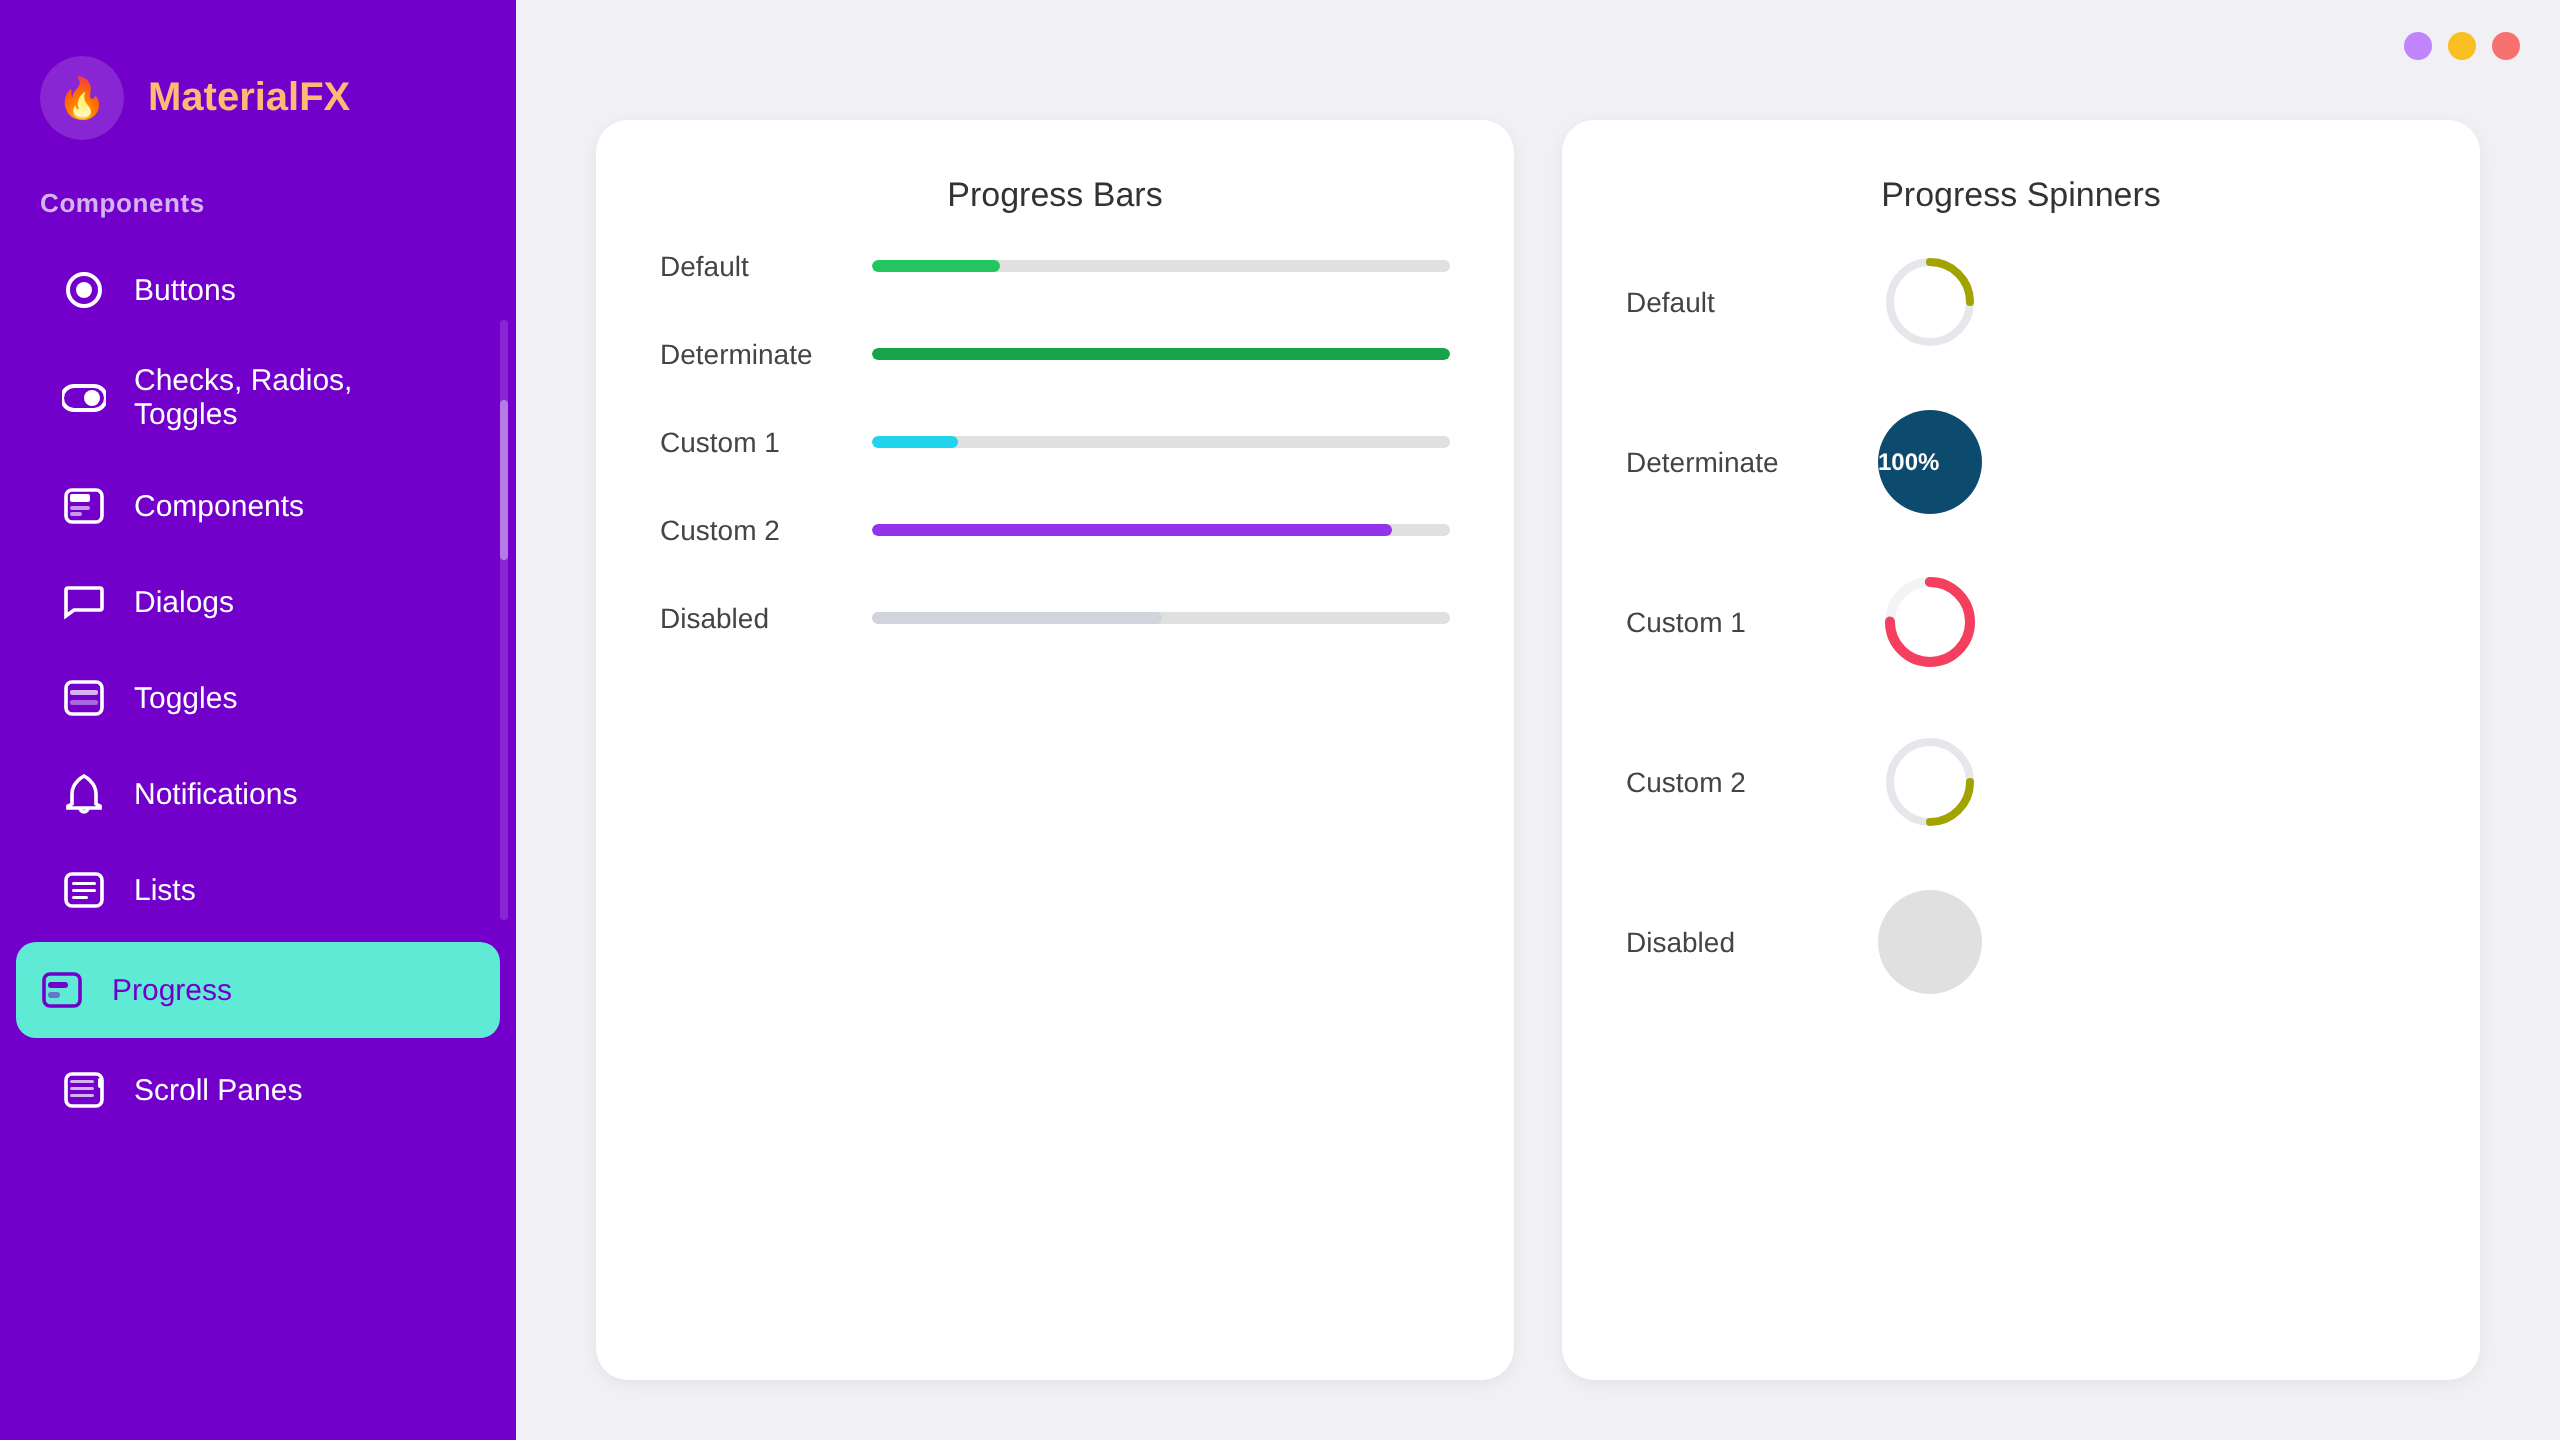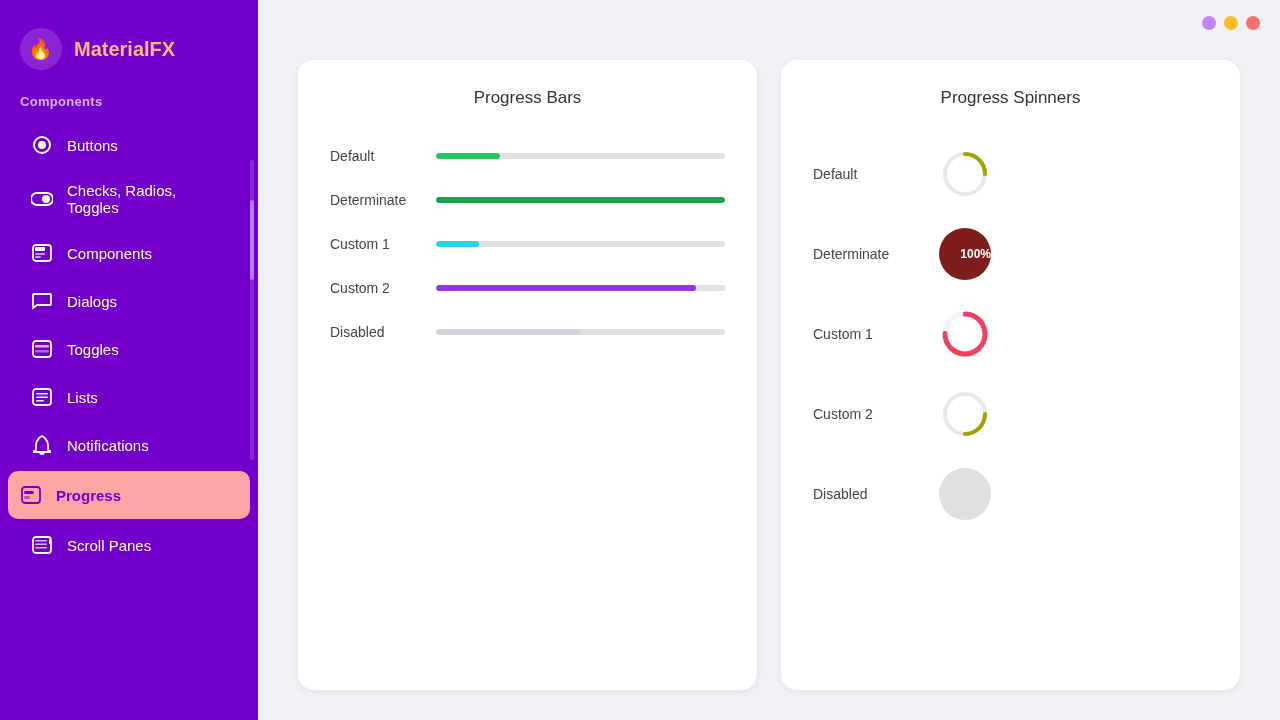--- a/index.html
+++ b/index.html
@@ -64,26 +64,26 @@
       gap: 14px;
       padding: 13px 31px;
       color: white;
       font-size: 15px;
       cursor: pointer;
       border-radius: 0;
       transition: background 0.15s;
       position: relative;
     }
     .nav-item.active {
-      background: #fca5a5;
+      background: #5eead4;
       color: #7200ca;
       border-radius: 10px;
       margin: 2px 8px;
       padding: 13px 12px;
-      font-weight: 700;
+      font-weight: 400;
     }
     .nav-item .nav-icon {
       width: 22px;
       height: 22px;
       display: flex;
       align-items: center;
       justify-content: center;
       flex-shrink: 0;
       font-size: 18px;
     }
@@ -150,21 +150,21 @@
       flex: 1;
       padding: 28px 32px;
       box-shadow: 0 2px 8px rgba(0,0,0,0.06);
     }
 
     .card-title {
       font-size: 17px;
       font-weight: 500;
       color: #333;
       text-align: center;
-      margin-bottom: 40px;
+      margin-bottom: 17px;
     }
 
     
     .progress-row {
       display: flex;
       align-items: center;
       margin-bottom: 28px;
       gap: 16px;
     }
     .progress-row-label {
@@ -206,25 +206,25 @@
     }
     .spinner-svg {
       width: 52px;
       height: 52px;
     }
 
     
     .det-circle {
       width: 52px;
       height: 52px;
-      background: #7f1d1d;
+      background: #0c4a6e;
       border-radius: 50%;
       display: flex;
       align-items: center;
-      justify-content: flex-end;
+      justify-content: flex-start;
       color: white;
       font-size: 12px;
       font-weight: 700;
     }
 
     
     .disabled-spinner {
       width: 52px;
       height: 52px;
       border-radius: 50%;
@@ -293,38 +293,38 @@
           <rect x="1" y="1" width="18" height="16" rx="3" stroke="white" stroke-width="1.8"></rect>
           <rect x="3" y="5" width="14" height="2.5" rx="1" fill="white" opacity="0.7"></rect>
           <rect x="3" y="10" width="14" height="2.5" rx="1" fill="white" opacity="0.4"></rect>
         </svg>
       </span>
       <span class="nav-label">Toggles</span>
     </div>
 
     <div class="nav-item">
       <span class="nav-icon">
+        <svg width="18" height="20" viewBox="0 0 18 20" fill="none">
+          <path d="M9 1C9 1 3 4 3 10v5l-2 1v1h16v-1l-2-1v-5c0-6-6-9-6-9z" stroke="white" stroke-width="1.8" fill="none"></path>
+          <path d="M7 17a2 2 0 004 0" stroke="white" stroke-width="1.8" fill="none"></path>
+        </svg>
+      </span>
+      <span class="nav-label">Notifications</span>
+    </div>
+
+    <div class="nav-item">
+      <span class="nav-icon">
         <svg width="20" height="18" viewBox="0 0 20 18" fill="none">
           <rect x="1" y="1" width="18" height="16" rx="3" stroke="white" stroke-width="1.8"></rect>
           <rect x="4" y="5" width="12" height="1.5" rx="0.75" fill="white"></rect>
           <rect x="4" y="8.5" width="12" height="1.5" rx="0.75" fill="white"></rect>
           <rect x="4" y="12" width="8" height="1.5" rx="0.75" fill="white"></rect>
         </svg>
       </span>
       <span class="nav-label">Lists</span>
-    </div>
-
-    <div class="nav-item">
-      <span class="nav-icon">
-        <svg width="18" height="20" viewBox="0 0 18 20" fill="none">
-          <path d="M9 1C9 1 3 4 3 10v5l-2 1v1h16v-1l-2-1v-5c0-6-6-9-6-9z" stroke="white" stroke-width="1.8" fill="none"></path>
-          <path d="M7 17a2 2 0 004 0" stroke="white" stroke-width="1.8" fill="none"></path>
-        </svg>
-      </span>
-      <span class="nav-label">Notifications</span>
     </div>
 
 
     <div class="nav-item active">
       <span class="nav-icon">
         <svg width="20" height="18" viewBox="0 0 20 18" fill="none">
           <rect x="1" y="1" width="18" height="16" rx="3" stroke="#7200ca" stroke-width="1.8"></rect>
           <rect x="3" y="5" width="10" height="3" rx="1.5" fill="#7200ca"></rect>
           <rect x="3" y="10" width="6" height="3" rx="1.5" fill="#7200ca" opacity="0.5"></rect>
         </svg>

